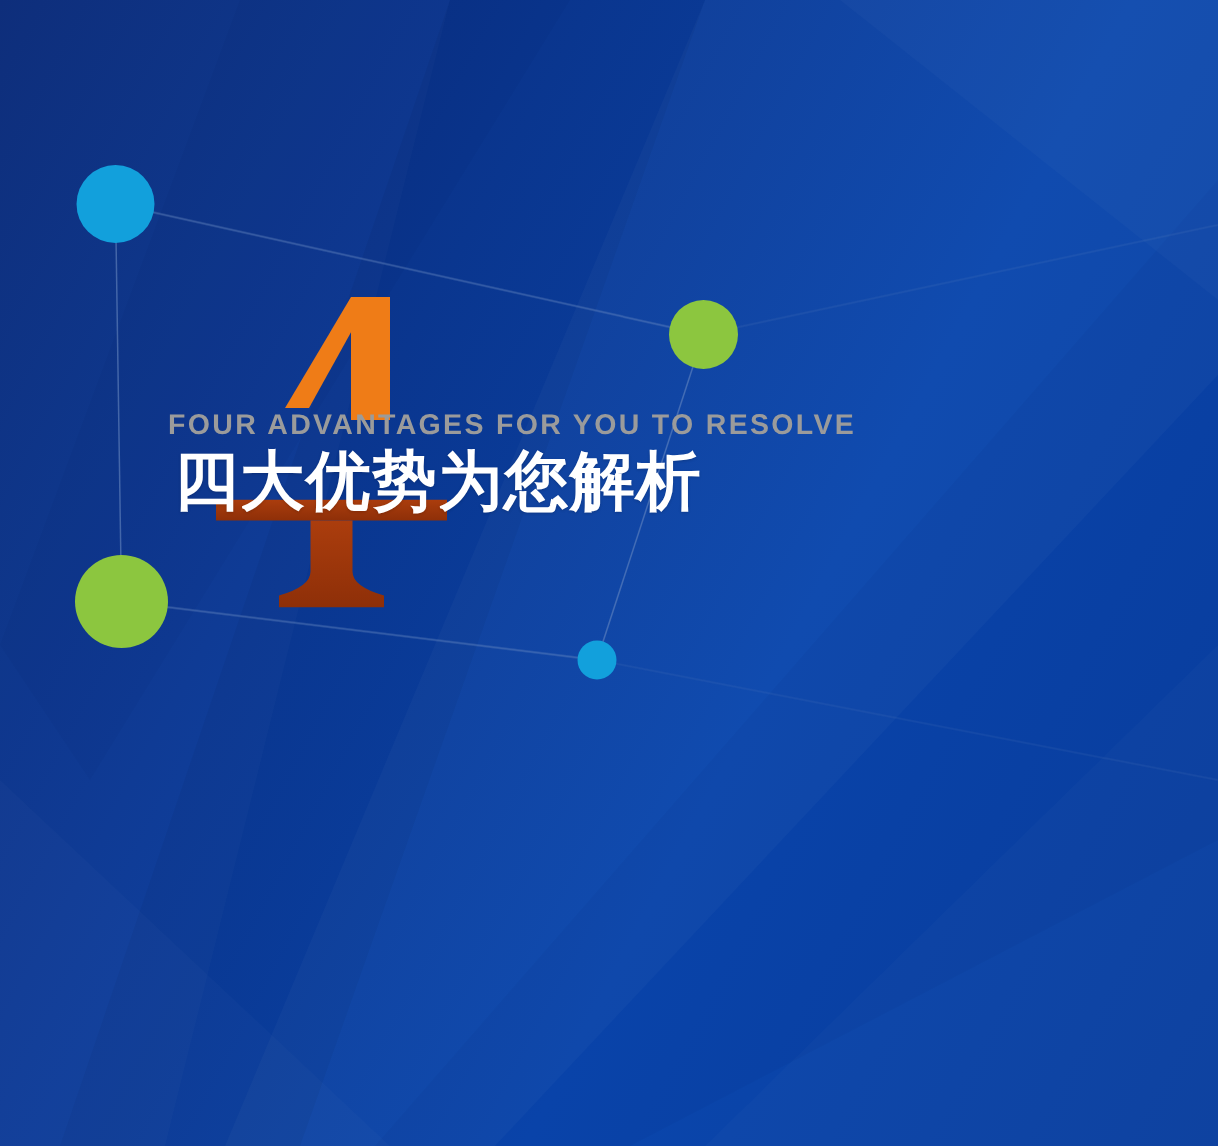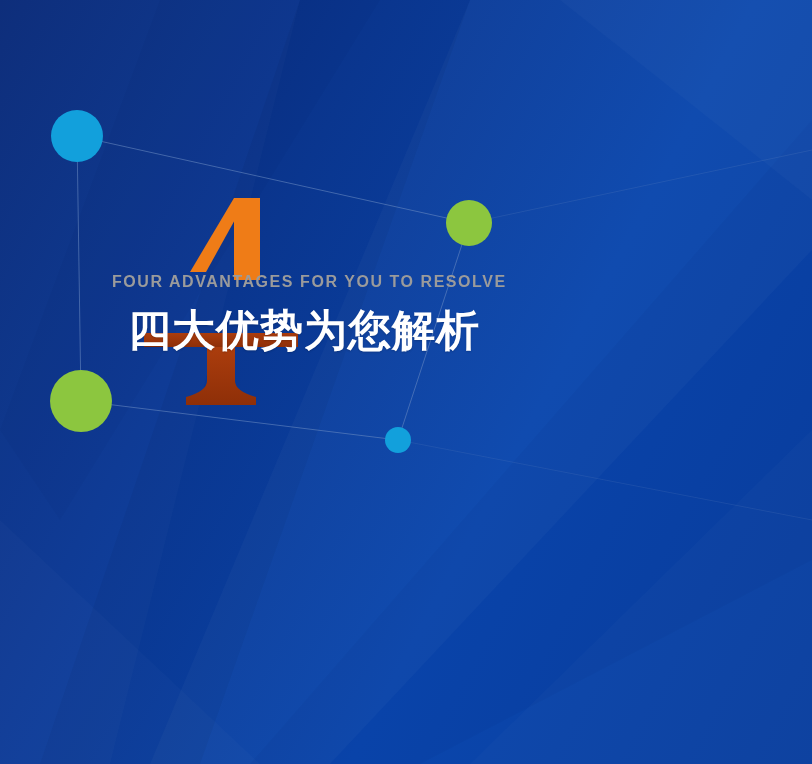--- a/index.html
+++ b/index.html
@@ -18,28 +18,28 @@
   .facets{position:absolute;inset:0;width:100%;height:100%;}
   
   .net{position:absolute;inset:0;width:100%;height:100%;}
   
   .content{position:absolute;left:112px;top:196px;width:420px;}
   .logo-mark{position:absolute;left:78px;top:2px;width:92px;height:82px;}
   .pillar{position:absolute;left:32px;top:137px;width:154px;height:72px;}
   .eng{
     position:relative;z-index:4;
     margin:0;padding:0;
-    font-size:16px;font-weight:bold;letter-spacing:1.55px;
+    font-size:19px;font-weight:bold;letter-spacing:1.55px;
     color:#9b9b9b;line-height:1;
     padding-top:78px;
     white-space:nowrap;
   }
   .headline{
     position:relative;z-index:4;
-    margin:16px;padding:0;
+    margin:4px;padding:0;
     font-size:43px;font-weight:bold;color:#ffffff;
     letter-spacing:1px;line-height:1.12;
     white-space:nowrap;
     text-shadow:0 1px 2px rgba(0,0,0,.18);
   }
   .tagbox{
     position:absolute;z-index:5;
     left:172px;top:156px;
     box-sizing:border-box;
     width:196px;height:35px;

